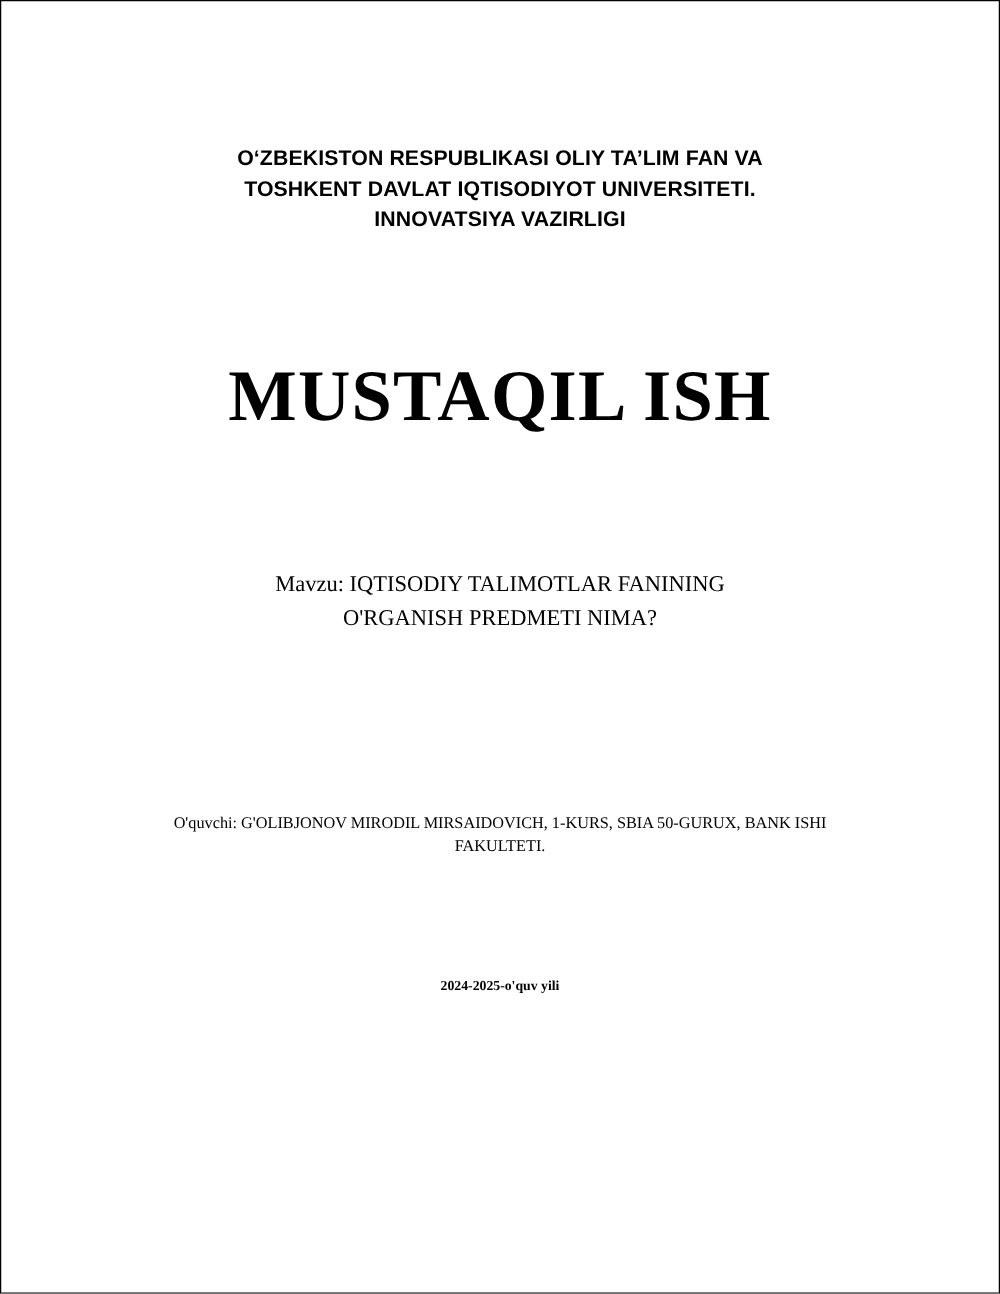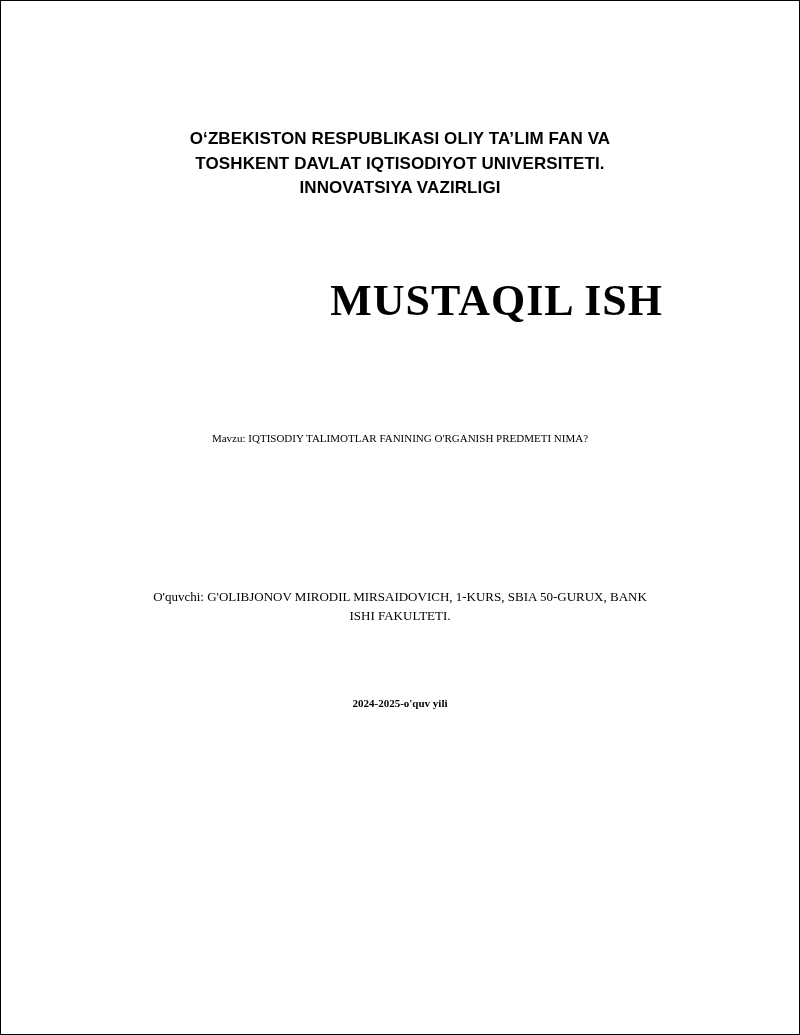--- a/index.html
+++ b/index.html
@@ -14,21 +14,21 @@
     color: #000000;
     overflow: hidden;
   }
   .page {
     position: relative;
     box-sizing: border-box;
     width: 800px;
     height: 1035px;
     background: #ffffff;
     border: 1px solid #000000;
-    padding: 16px;
+    padding: 4px;
   }
   .content {
     box-sizing: border-box;
     width: 100%;
     height: 100%;
     padding: 110px 120px 40px 120px;
     display: block;
     text-align: center;
   }
   .org-block {
@@ -36,44 +36,43 @@
     font-weight: bold;
     font-size: 17px;
     line-height: 1.45;
     letter-spacing: 0.1px;
   }
   .org-line {
     display: block;
     white-space: pre-wrap;
   }
   .title {
-    margin-top: 76px;
+    margin-top: 96px;
     font-family: "Liberation Serif", serif;
     font-weight: bold;
-    font-size: 44px;
+    font-size: 58px;
     letter-spacing: 1px;
     line-height: 1.1;
-    text-align: right;
   }
   .subject {
     margin-top: 105px;
     font-family: "Liberation Serif", serif;
-    font-size: 11px;
+    font-size: 18px;
     line-height: 1.5;
     padding: 0 50px;
   }
   .author {
     margin-top: 140px;
     font-family: "Liberation Serif", serif;
     font-size: 13px;
     line-height: 1.5;
     padding: 0 10px;
   }
   .year {
-    margin-top: 71px;
+    margin-top: 96px;
     font-family: "Liberation Serif", serif;
     font-weight: bold;
     font-size: 11px;
   }
 </style>
 </head>
 <body>
 
 <div class="page">
   <div class="content">

